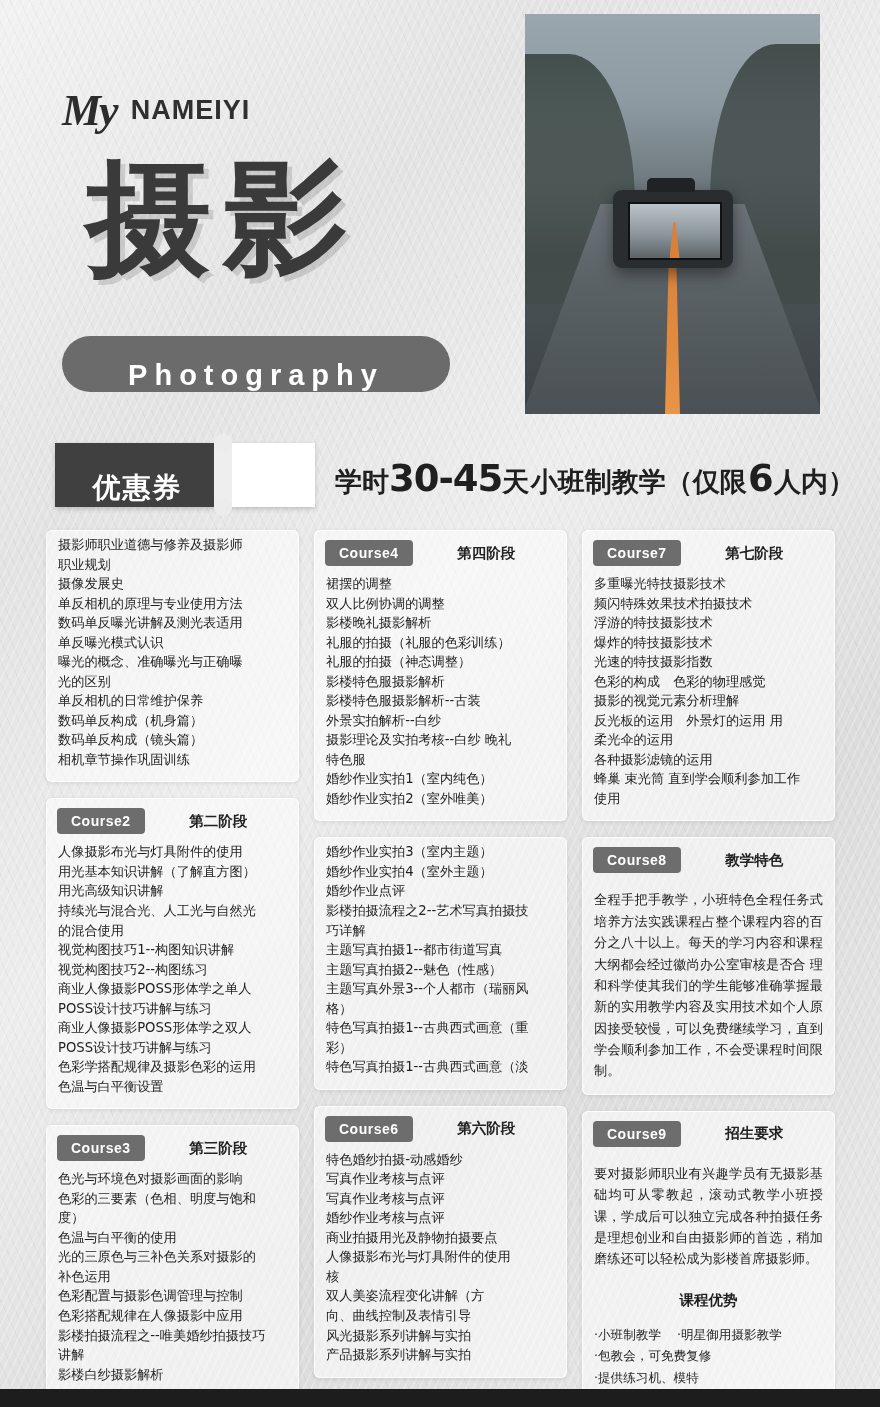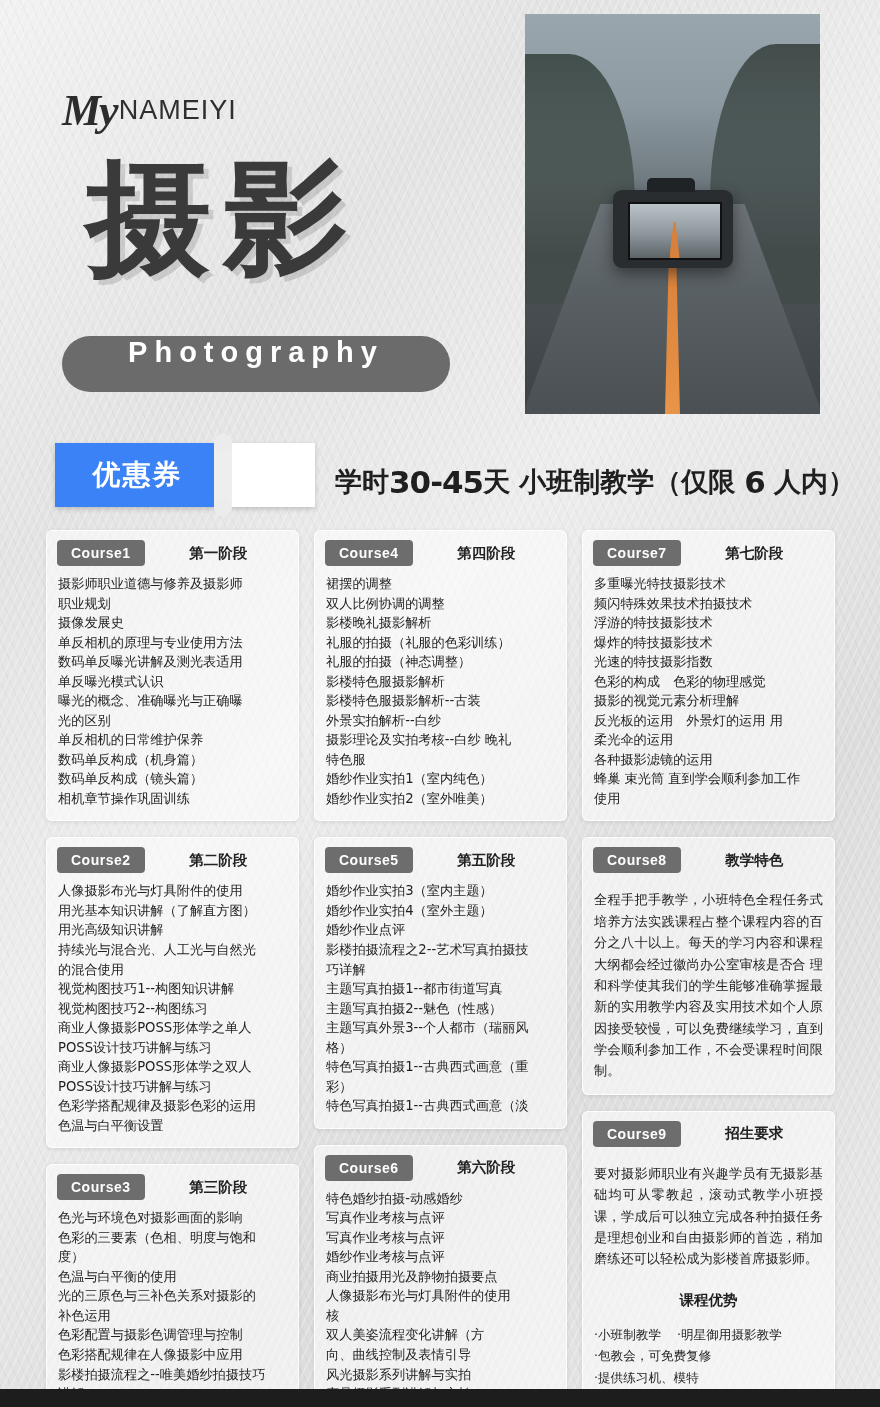--- a/index.html
+++ b/index.html
@@ -21,33 +21,33 @@
     background:
       repeating-linear-gradient(115deg, rgba(255,255,255,0.22) 0px, rgba(255,255,255,0.22) 2px, rgba(0,0,0,0) 2px, rgba(0,0,0,0) 7px),
       repeating-linear-gradient(65deg, rgba(0,0,0,0.035) 0px, rgba(0,0,0,0.035) 1px, rgba(0,0,0,0) 1px, rgba(0,0,0,0) 9px);
     pointer-events:none;
   }
   .bottombar{position:absolute;left:0;bottom:0;width:880px;height:18px;background:#1d1d1d;}
 
   
   .logo{position:absolute;left:62px;top:82px;display:flex;align-items:center;height:56px;}
   .logo-mark{font-size:44px;font-weight:bold;font-style:italic;color:#2c2c2c;letter-spacing:-2px;font-family:"Liberation Serif",serif;}
-  .logo-text{font-size:27px;font-weight:normal;color:#2f2f2f;letter-spacing:1px;margin-left:2px;}
+  .logo-text{font-size:27px;font-weight:bold;color:#2f2f2f;letter-spacing:1px;margin-left:14px;}
 
   .title-cn{
     position:absolute;left:86px;top:155px;
     font-size:125px;line-height:1;font-weight:bold;color:#3a3a3a;
     letter-spacing:12px;
     font-family:"DejaVu Sans","Liberation Sans",sans-serif;
     text-shadow:5px 5px 0 rgba(0,0,0,0.13);
   }
   .title-en{
     position:absolute;left:62px;top:336px;width:388px;height:56px;
     background:#6b6b6b;border-radius:28px;
-    display:flex;align-items:flex-start;justify-content:center;
+    display:flex;align-items:flex-end;justify-content:center;
   }
   .title-en span{color:#fff;font-size:29px;font-weight:bold;letter-spacing:7px;}
 
   .photo{
     position:absolute;left:525px;top:14px;width:295px;height:400px;
     background:
       linear-gradient(180deg,#9aa6ad 0%,#8e9aa2 22%,#6f7a80 42%,#4d5458 60%,#3c4245 100%);
     overflow:hidden;
   }
   .photo .road{
@@ -71,34 +71,34 @@
   }
   .photo .camera:before{content:"";position:absolute;left:34px;top:-12px;width:48px;height:14px;background:#202325;border-radius:5px 5px 0 0;}
   .photo .screen{position:absolute;left:15px;top:12px;width:90px;height:54px;background:linear-gradient(180deg,#b9c3c8,#8d979c 55%,#5d6468);border:2px solid #111;}
   .photo .screen:after{content:"";position:absolute;left:50%;bottom:0;transform:translateX(-50%);width:10px;height:36px;background:#d9813a;clip-path:polygon(40% 0,60% 0,100% 100%,0 100%);}
 
   
   .coupon{
     position:absolute;left:55px;top:443px;width:260px;height:64px;
     background:#fff;box-shadow:0 2px 5px rgba(0,0,0,.18);
   }
-  .coupon-red{position:absolute;left:0;top:0;width:165px;height:64px;background:#3b82f6;display:flex;align-items:center;justify-content:center;}
+  .coupon-red{position:absolute;left:0;top:0;width:165px;height:64px;background:#404040;display:flex;align-items:flex-end;justify-content:center;}
   .coupon-red span{color:#fff;font-size:28px;font-weight:bold;letter-spacing:2px;}
   .coupon-notch{position:absolute;left:159px;top:-9px;width:18px;height:82px;background:#eee;border-radius:9px;box-shadow:inset 0 0 0 0 #fff;}
   .coupon-notch:before,.coupon-notch:after{content:"";position:absolute;left:0;width:18px;height:18px;border-radius:50%;background:#ececec;}
   .coupon-notch:before{top:0;}
   .coupon-notch:after{bottom:0;}
 
   .hours{
     position:absolute;left:335px;top:452px;width:520px;height:48px;
     display:flex;align-items:flex-end;
     font-family:"Liberation Serif","DejaVu Serif",serif;
     font-size:27px;color:#1f1f1f;font-weight:bold;white-space:nowrap;
   }
-  .hours .num{font-size:31px;font-family:"DejaVu Sans",sans-serif;letter-spacing:-1px;}
+  .hours .num{font-size:37px;font-family:"DejaVu Sans",sans-serif;letter-spacing:-1px;}
   .hours .sp{display:inline-block;width:16px;}
 
   
   .grid{position:absolute;left:46px;top:530px;width:790px;}
   .col{position:absolute;top:0;width:253px;}
   .col1{left:0;}
   .col2{left:268px;}
   .col3{left:536px;}
 
   .card{
@@ -177,24 +177,20 @@
     <span class="num">6</span>
     <span class="sp"></span>
     <span>人内）</span>
   </div>
 
   <div class="grid">
 
     <div class="col col1">
 
       <div class="card">
-        <div class="card-head">
-          <span class="badge">Course1</span>
-          <span class="stage">第一阶段</span>
-        </div>
         <div class="card-body">
           <div>摄影师职业道德与修养及摄影师</div>
           <div>职业规划</div>
           <div>摄像发展史</div>
           <div>单反相机的原理与专业使用方法</div>
           <div>数码单反曝光讲解及测光表适用</div>
           <div>单反曝光模式认识</div>
           <div>曝光的概念、准确曝光与正确曝</div>
           <div>光的区别</div>
           <div>单反相机的日常维护保养</div>
@@ -266,24 +262,20 @@
           <div>影楼特色服摄影解析--古装</div>
           <div>外景实拍解析--白纱</div>
           <div>摄影理论及实拍考核--白纱 晚礼</div>
           <div>特色服</div>
           <div>婚纱作业实拍1（室内纯色）</div>
           <div>婚纱作业实拍2（室外唯美）</div>
         </div>
       </div>
 
       <div class="card">
-        <div class="card-head">
-          <span class="badge">Course5</span>
-          <span class="stage">第五阶段</span>
-        </div>
         <div class="card-body">
           <div>婚纱作业实拍3（室内主题）</div>
           <div>婚纱作业实拍4（室外主题）</div>
           <div>婚纱作业点评</div>
           <div>影楼拍摄流程之2--艺术写真拍摄技</div>
           <div>巧详解</div>
           <div>主题写真拍摄1--都市街道写真</div>
           <div>主题写真拍摄2--魅色（性感）</div>
           <div>主题写真外景3--个人都市（瑞丽风</div>
           <div>格）</div>

